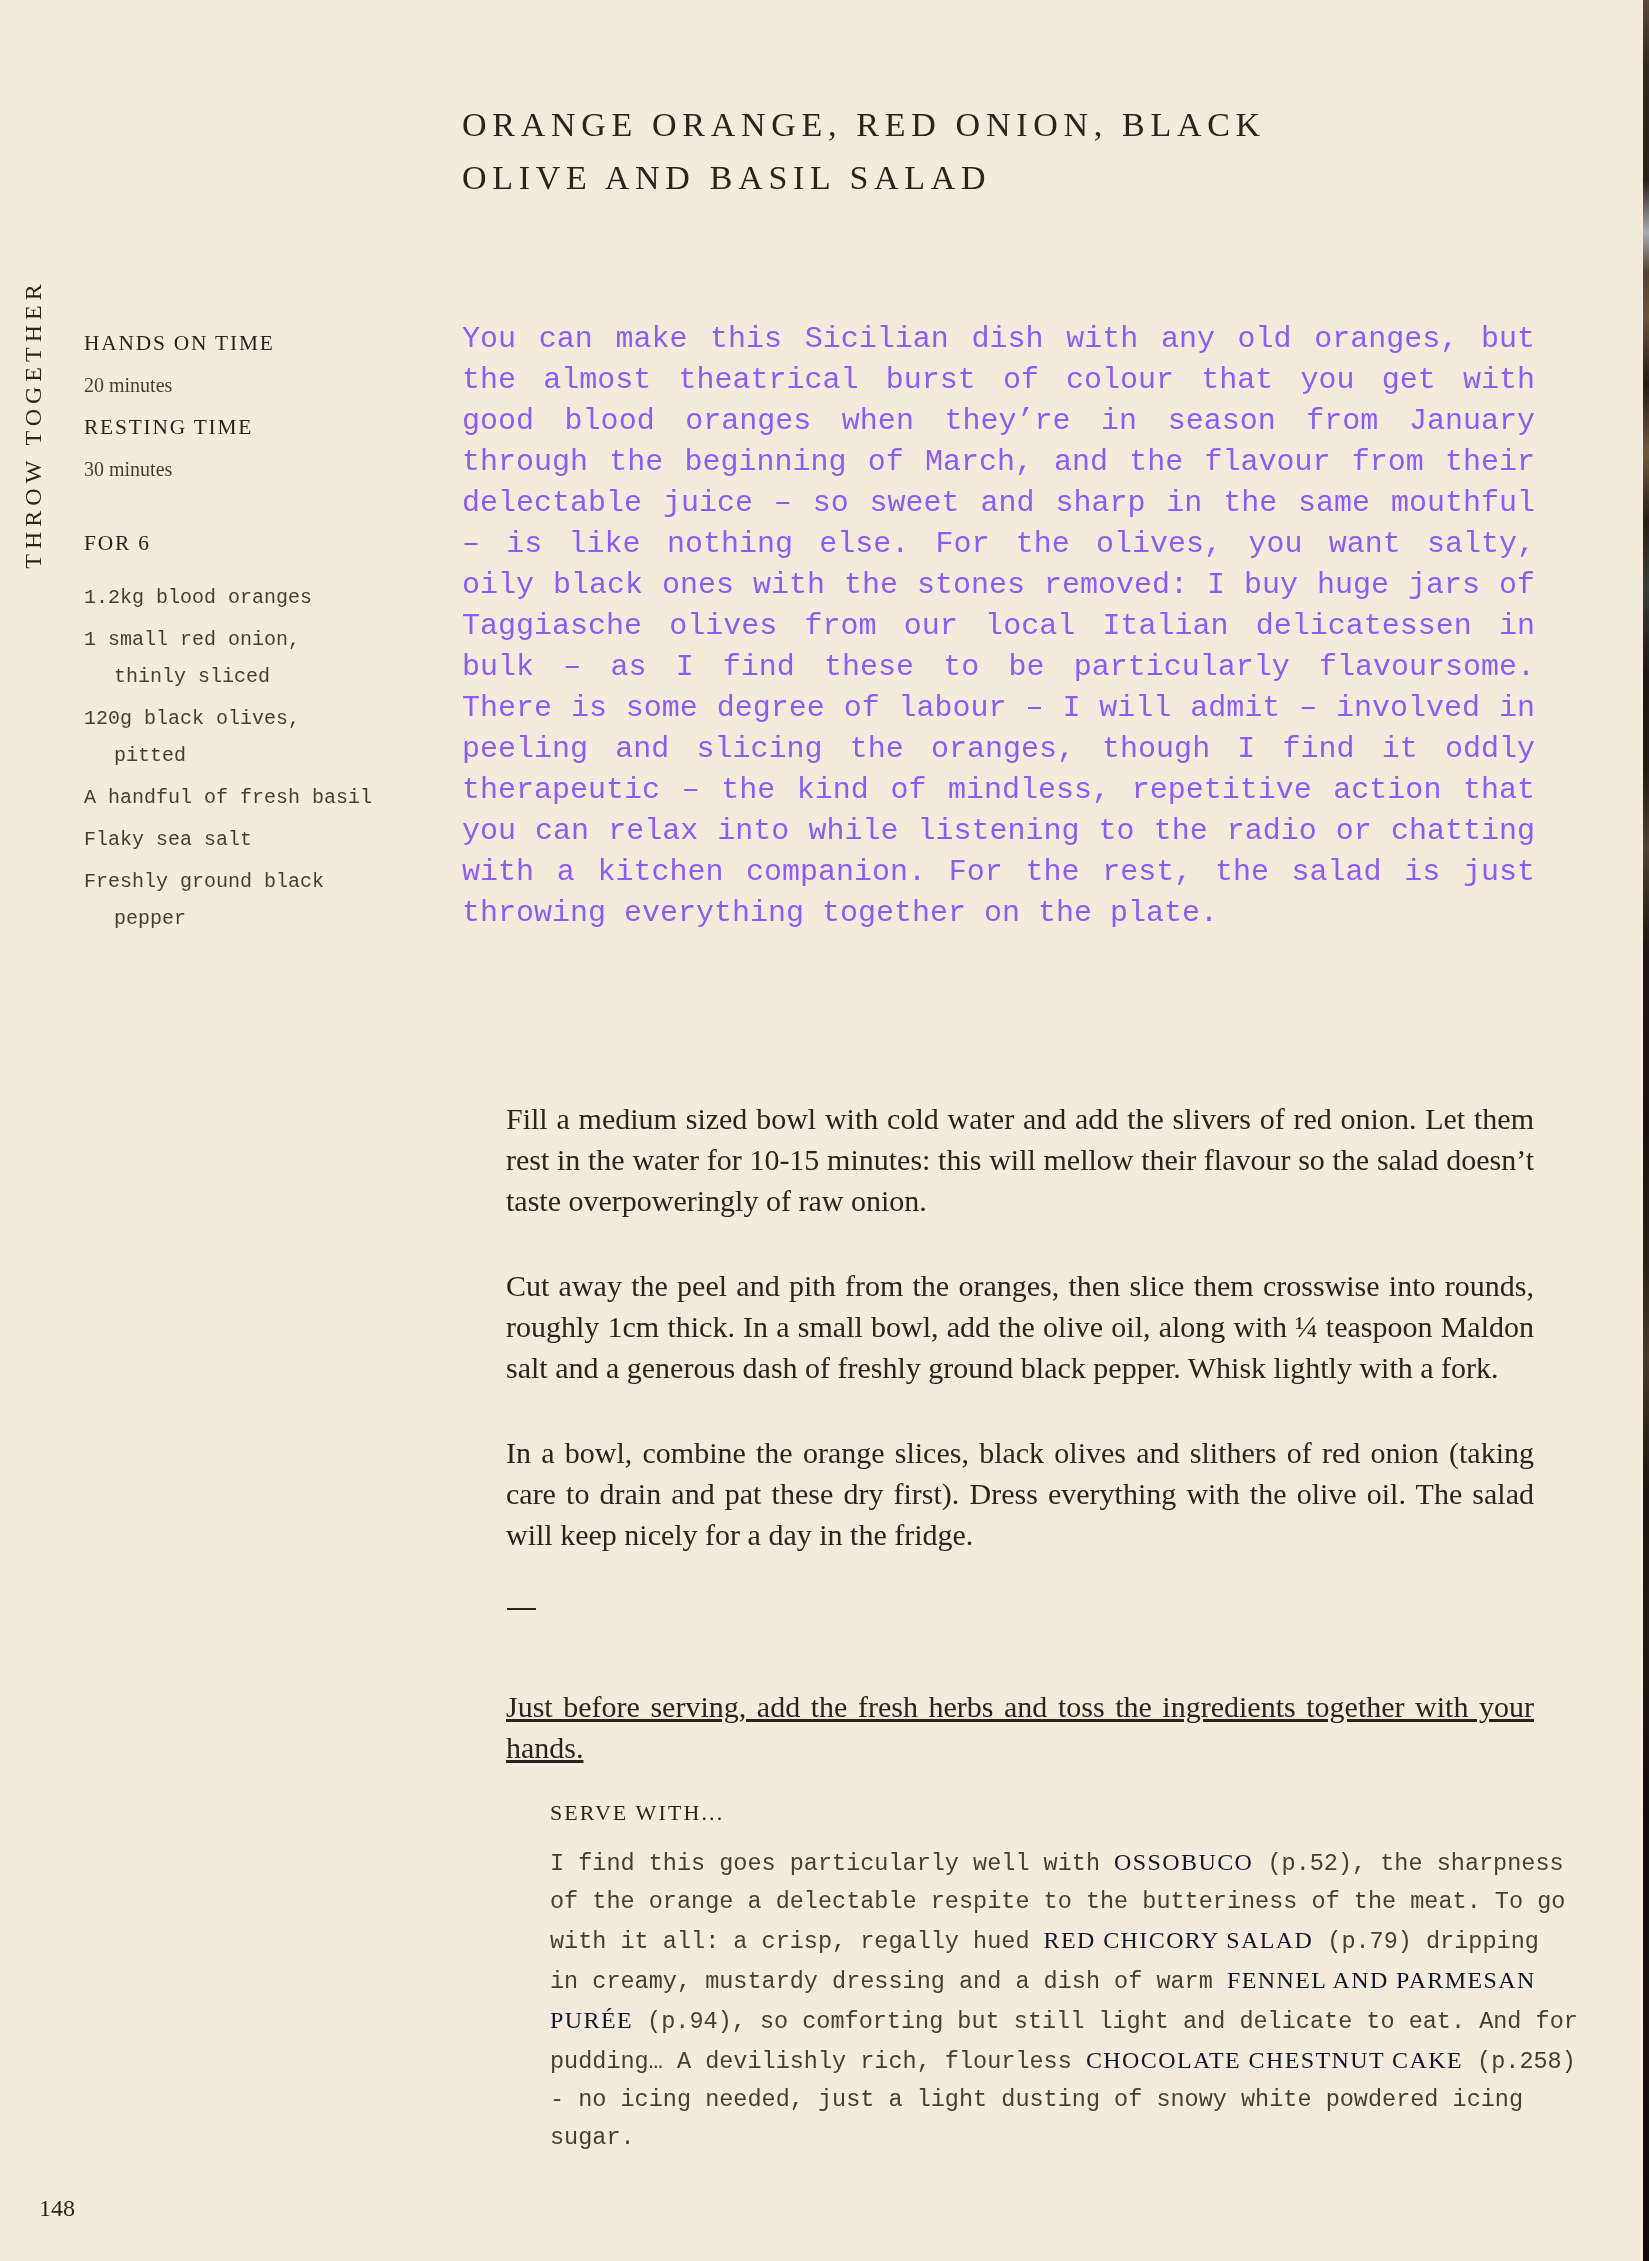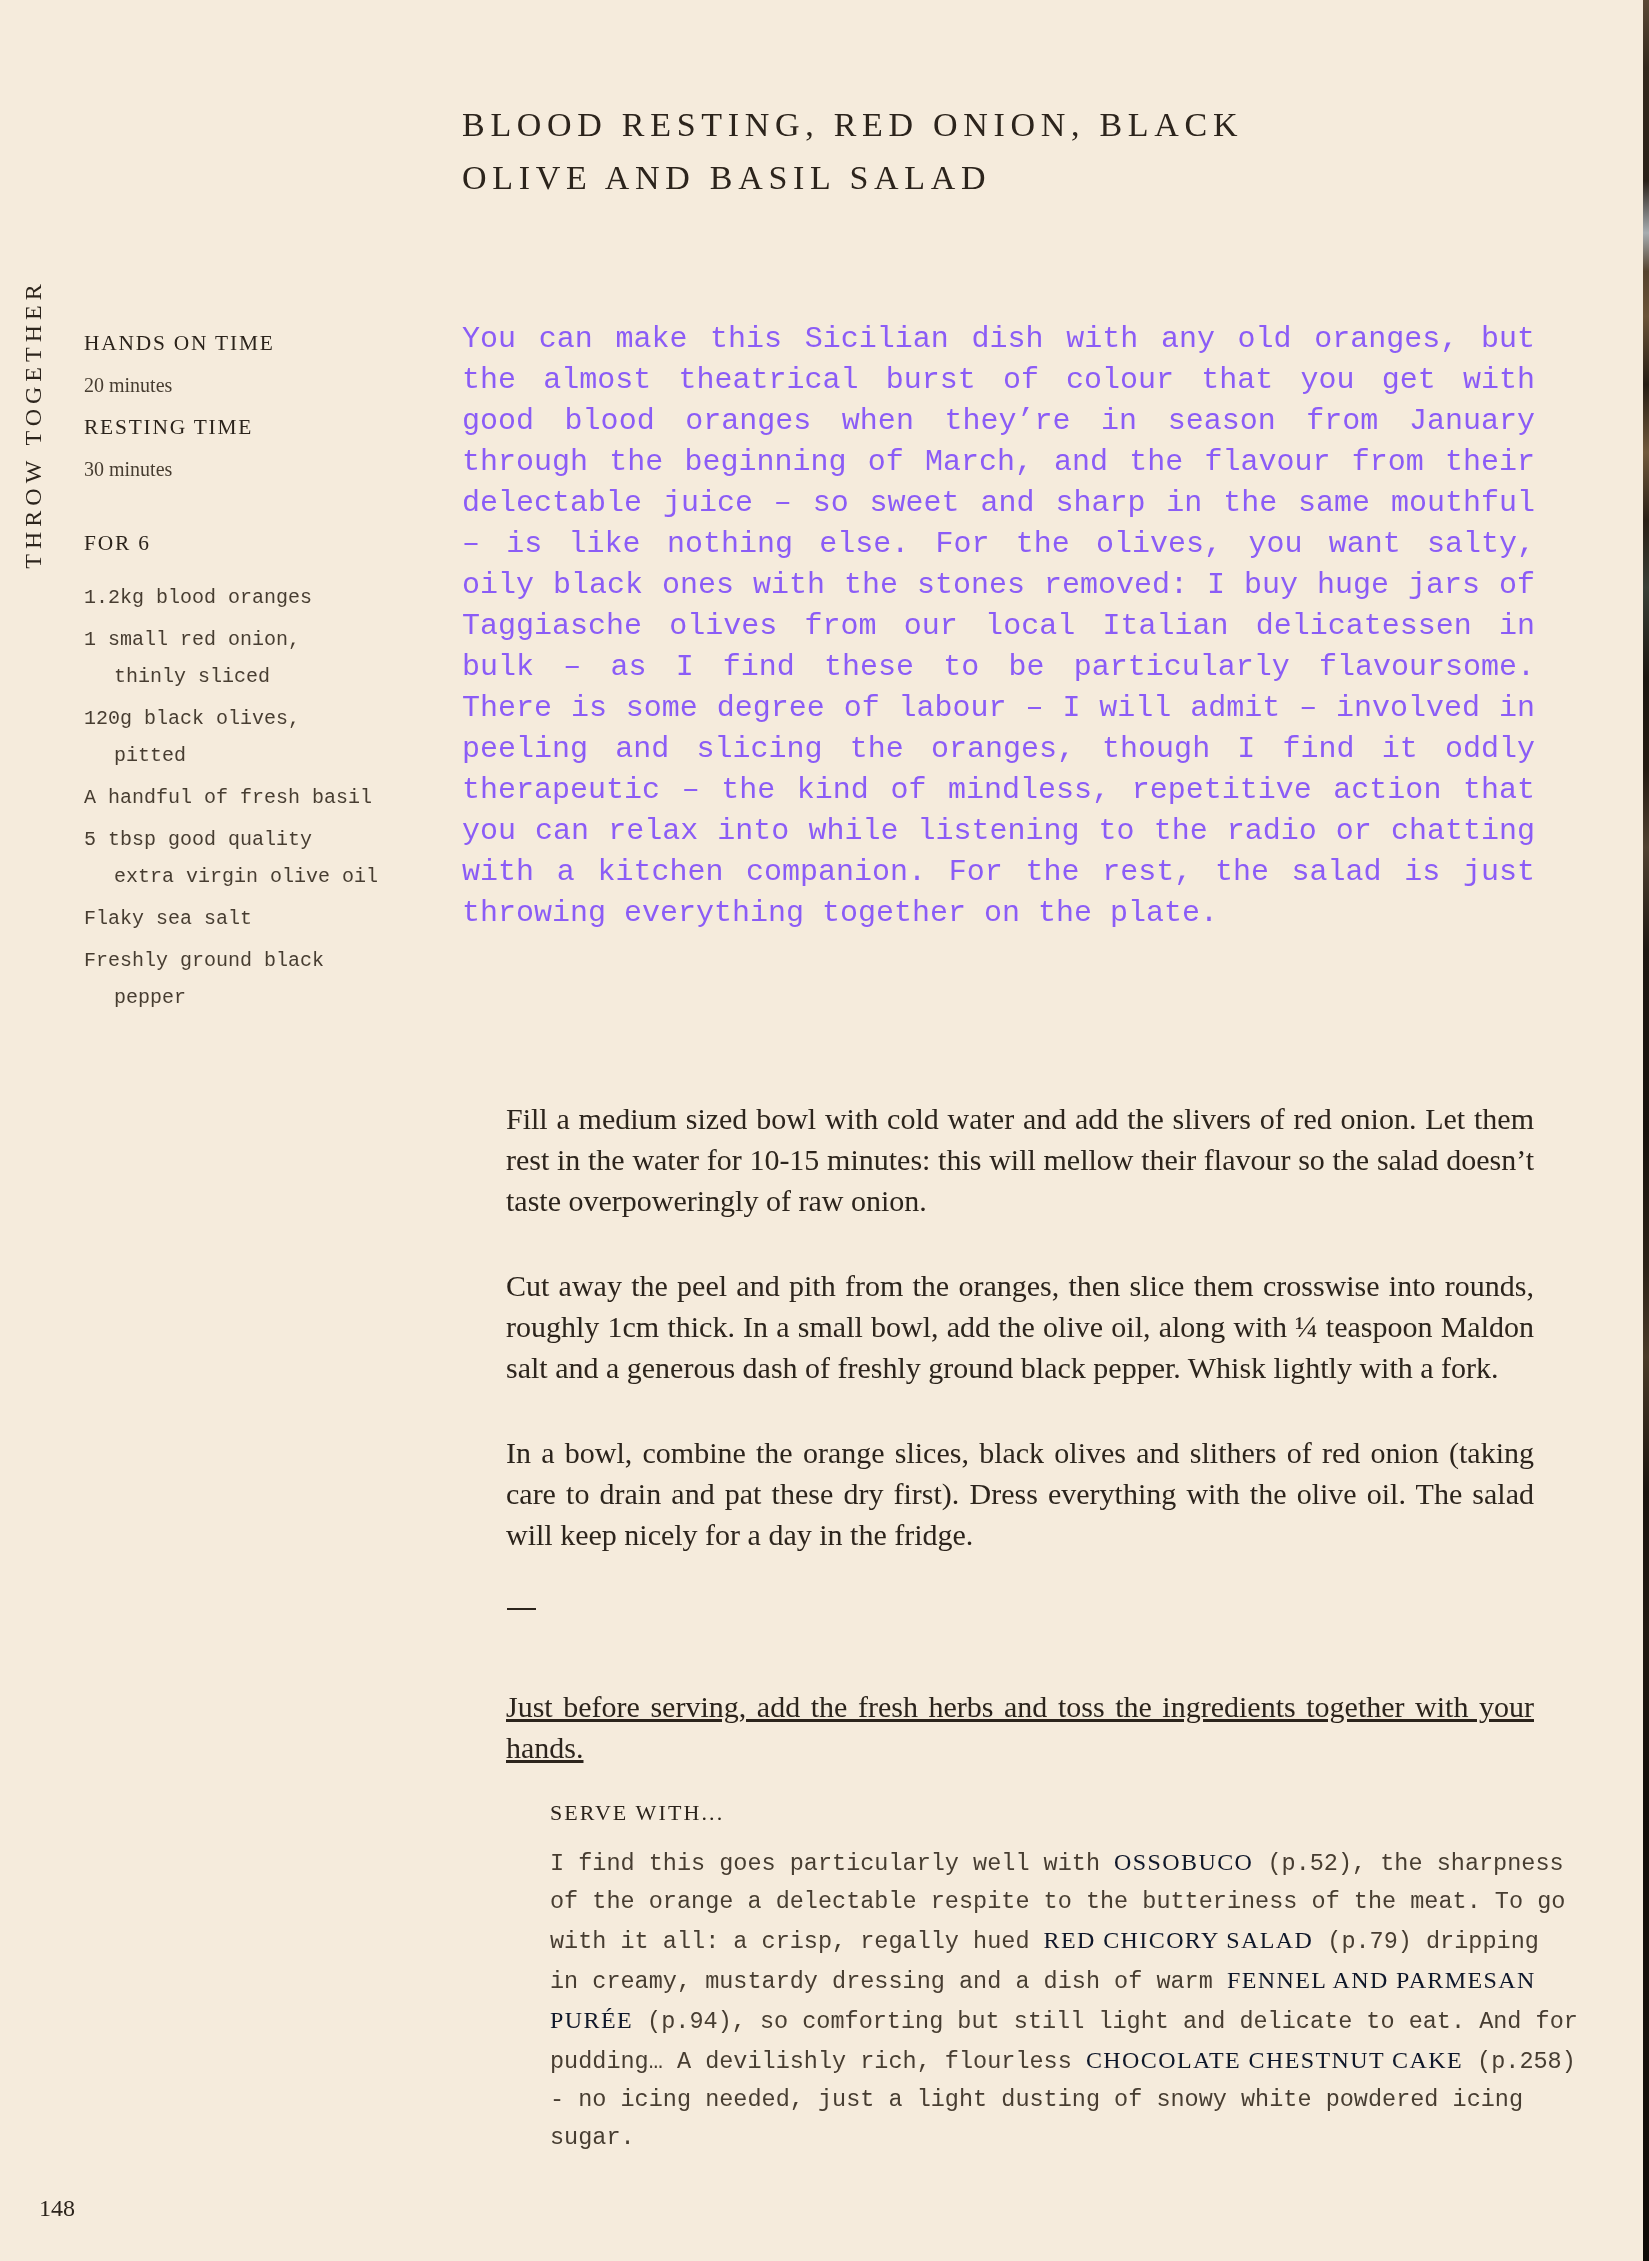--- a/index.html
+++ b/index.html
@@ -111,21 +111,21 @@
 </head>
 <body>
 
 <div class="page">
 
   <div class="vlabel-anchor">
     <div class="vlabel">THROW TOGETHER</div>
   </div>
 
   <div class="title">
-    <div>BLOOD RESTING, RED ONION, BLACK</div>
+    <div>ORANGE ORANGE, RED ONION, BLACK</div>
     <div>OLIVE AND BASIL SALAD</div>
   </div>
 
   <div class="sidebar">
     <div class="meta-label">HANDS ON TIME</div>
     <div class="meta-value">20 minutes</div>
     <div class="meta-label">RESTING TIME</div>
     <div class="meta-value">30 minutes</div>
     <div class="servings">FOR 6</div>
     <div class="ingredients">
@@ -135,24 +135,20 @@
         <div class="ingredient-item">
           <div class="ing-line">1 small red onion,</div>
           <div class="ing-line ing-cont">thinly sliced</div>
         </div>
         <div class="ingredient-item">
           <div class="ing-line">120g black olives,</div>
           <div class="ing-line ing-cont">pitted</div>
         </div>
         <div class="ingredient-item">
           <div class="ing-line">A handful of fresh basil</div>
-        </div>
-        <div class="ingredient-item">
-          <div class="ing-line">5 tbsp good quality</div>
-          <div class="ing-line ing-cont">extra virgin olive oil</div>
         </div>
         <div class="ingredient-item">
           <div class="ing-line">Flaky sea salt</div>
         </div>
         <div class="ingredient-item">
           <div class="ing-line">Freshly ground black</div>
           <div class="ing-line ing-cont">pepper</div>
         </div>
       </div>
   </div>

